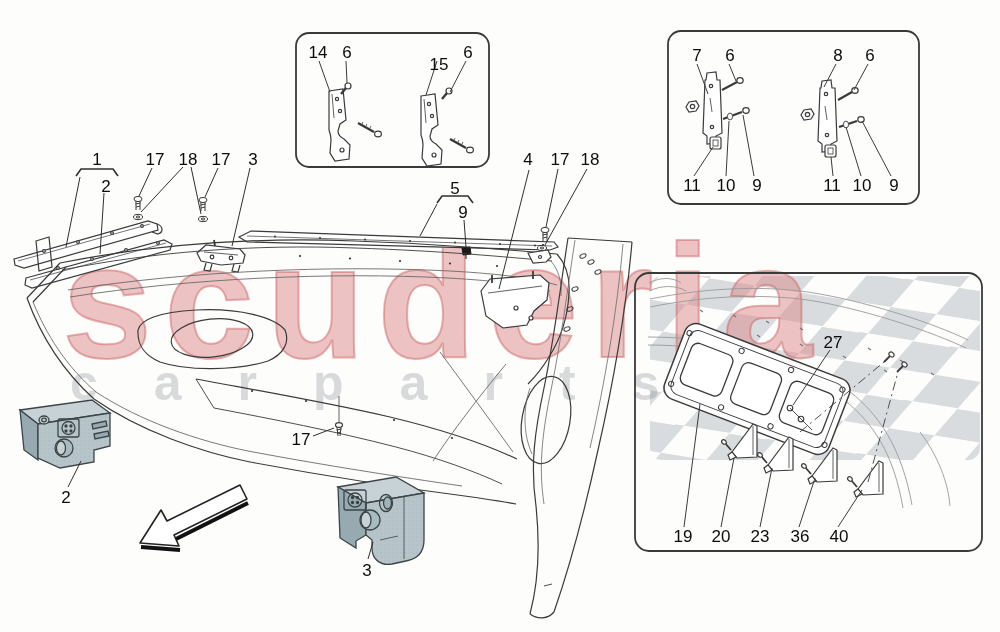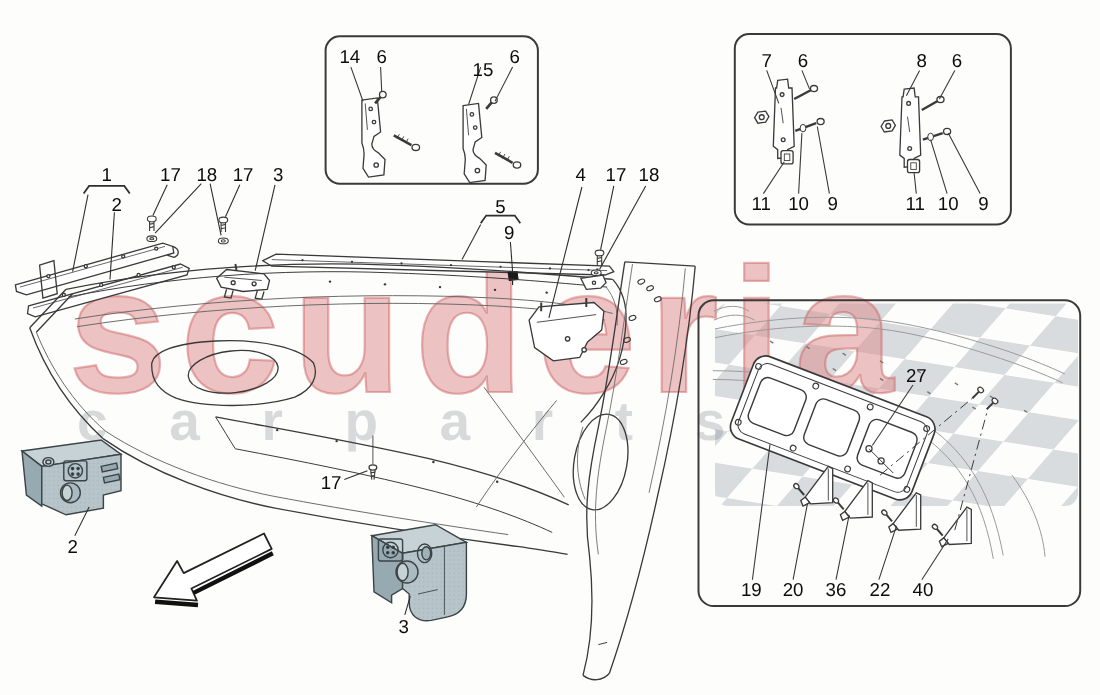--- a/index.html
+++ b/index.html
@@ -427,17 +427,17 @@
     <div class="lbl" style="left:692px;top:185px">11</div>
     <div class="lbl" style="left:726px;top:185px">10</div>
     <div class="lbl" style="left:757px;top:185px">9</div>
     <div class="lbl" style="left:832px;top:185px">11</div>
     <div class="lbl" style="left:862px;top:185px">10</div>
     <div class="lbl" style="left:894px;top:185px">9</div>
 
     <div class="lbl" style="left:833px;top:342px">27</div>
     <div class="lbl" style="left:683px;top:536px">19</div>
     <div class="lbl" style="left:721px;top:536px">20</div>
-    <div class="lbl" style="left:760px;top:536px">36</div>
-    <div class="lbl" style="left:800px;top:536px">22</div>
+    <div class="lbl" style="left:760px;top:536px">23</div>
+    <div class="lbl" style="left:800px;top:536px">36</div>
     <div class="lbl" style="left:839px;top:536px">40</div>
   </div>
 </div>
 
 </body></html>

